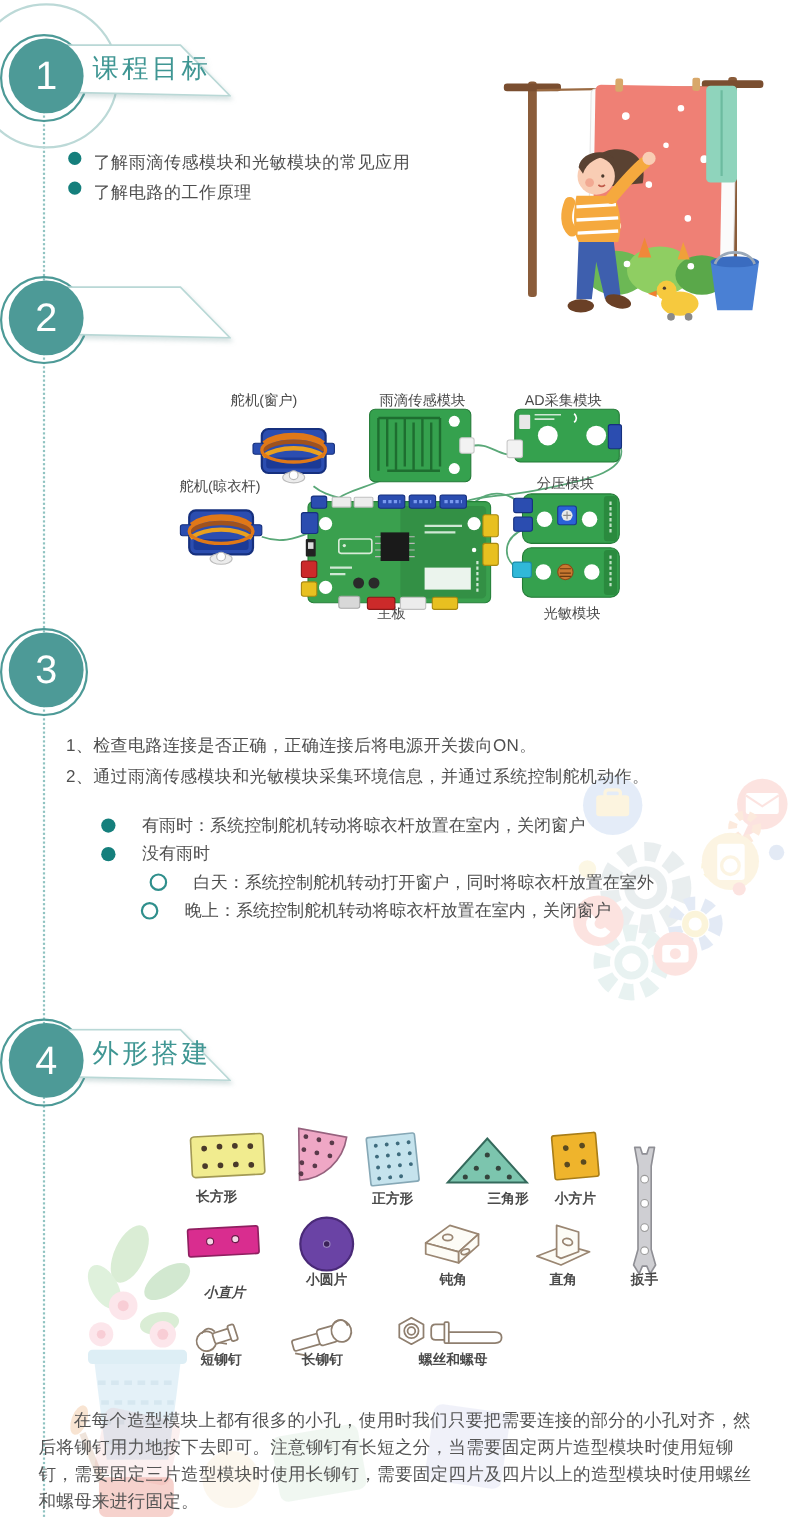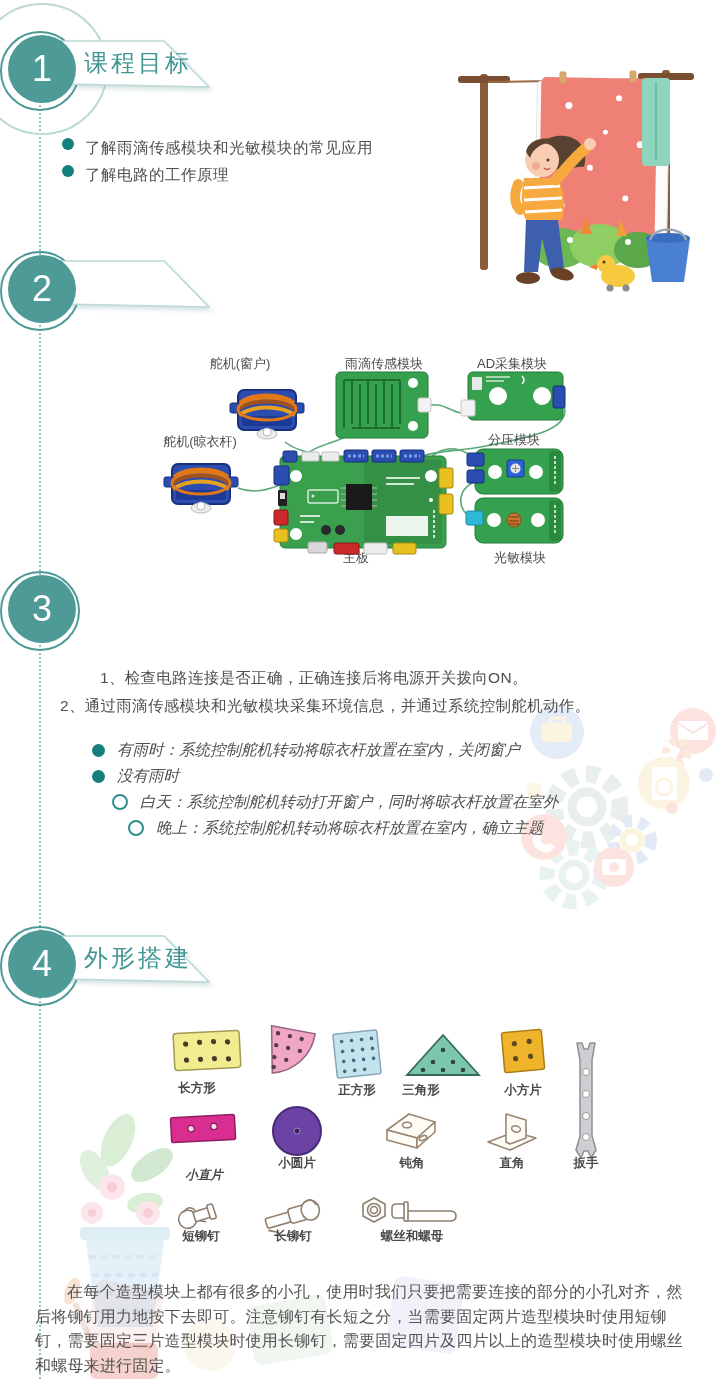--- a/index.html
+++ b/index.html
@@ -16,21 +16,21 @@
   .sec-title{position:absolute;left:24px;top:0;height:45px;line-height:45px;color:#3f9693;
              font-size:24px;letter-spacing:3px;font-weight:500;white-space:nowrap;}
   .sec-circle{position:absolute;left:8px;width:68px;height:68px;border-radius:50%;background:#4d9a97;
               color:#fff;display:flex;align-items:center;justify-content:center;font-size:36px;z-index:3;}
   
   .obj-row{position:absolute;left:62px;display:flex;align-items:flex-start;gap:11px;height:20px;}
   .obj-dot{width:12px;height:12px;border-radius:50%;background:#157f7c;flex:0 0 auto;}
   .obj-text{font-size:15.5px;color:#4f4f4f;letter-spacing:.5px;white-space:nowrap;}
   
   .step{position:absolute;left:60px;font-size:15.5px;color:#4f4f4f;letter-spacing:.3px;white-space:nowrap;}
-  .case-row{position:absolute;display:flex;align-items:center;gap:12px;height:20px;font-style:italic;}
+  .case-row{position:absolute;display:flex;align-items:center;gap:24px;height:20px;}
   .marker-filled{width:13px;height:13px;border-radius:50%;background:#157f7c;flex:0 0 auto;}
   .marker-open{width:12px;height:12px;border-radius:50%;background:#fff;border:2px solid #2f8f8c;flex:0 0 auto;}
   .case-text{font-size:15.5px;color:#4f4f4f;white-space:nowrap;}
   
   svg text.dlabel{font-family:"Liberation Sans",sans-serif;font-size:13px;fill:#4a4a4a;text-anchor:middle;}
   
   .part{position:absolute;transform:translateX(-50%);}
   .plabel{position:absolute;transform:translateX(-50%);font-size:12.5px;font-weight:700;color:#4a4a4a;white-space:nowrap;}
   
   .note{position:absolute;left:35px;top:1280px;width:662px;font-size:16px;line-height:24.5px;
@@ -327,38 +327,38 @@
         <circle cx="190" cy="180" r="5" fill="#2a2a2a"></circle>
       <path d="M284,160 v28" stroke="#cfe8d4" stroke-width="2" stroke-dasharray="3 2"></path>
     </g>
   </svg>
 
   <div class="ring" style="left:0px;top:571px;width:80px;height:80px;"></div>
   <div class="sec-circle" style="top:575px;">
       <span>3</span>
     </div>
 
-  <div class="step" style="top:668px;margin-left:40px;">1、检查电路连接是否正确，正确连接后将电源开关拨向ON。</div>
+  <div class="step" style="top:668px;">1、检查电路连接是否正确，正确连接后将电源开关拨向ON。</div>
   <div class="step" style="top:696px;">2、通过雨滴传感模块和光敏模块采集环境信息，并通过系统控制舵机动作。</div>
 
   <div class="case-row" style="left:92px;top:740px;">
     <span class="marker-filled"></span>
     <span class="case-text">有雨时：系统控制舵机转动将晾衣杆放置在室内，关闭窗户</span>
   </div>
   <div class="case-row" style="left:92px;top:766px;">
     <span class="marker-filled"></span>
     <span class="case-text">没有雨时</span>
   </div>
-  <div class="case-row" style="left:112px;top:792px;">
+  <div class="case-row" style="left:136px;top:792px;">
     <span class="marker-open"></span>
     <span class="case-text">白天：系统控制舵机转动打开窗户，同时将晾衣杆放置在室外</span>
   </div>
   <div class="case-row" style="left:128px;top:818px;">
     <span class="marker-open"></span>
-    <span class="case-text">晚上：系统控制舵机转动将晾衣杆放置在室内，确立主题</span>
+    <span class="case-text">晚上：系统控制舵机转动将晾衣杆放置在室内，关闭窗户</span>
   </div>
 
 
   <div class="ring" style="left:0px;top:926px;width:80px;height:80px;"></div>
   <div class="sec-banner" style="top:935px;">
     <svg width="150" height="50" viewBox="0 0 150 50">
         <polygon points="1,1 104,1 149,47 1,44" fill="#ffffff" stroke="#b9d8d6" stroke-width="1.5"></polygon>
       </svg>
     <div class="sec-title">外形搭建</div>
   </div>
@@ -429,21 +429,21 @@
     <polygon points="40,3 76,43 4,43" fill="#7cc5ae" stroke="#356a5c" stroke-width="1.8"></polygon>
     <g fill="#34453d">
         <circle cx="40" cy="18" r="2.3"></circle>
         <circle cx="30" cy="30" r="2.3"></circle>
         <circle cx="50" cy="30" r="2.3"></circle>
         <circle cx="20" cy="38" r="2.3"></circle>
         <circle cx="40" cy="38" r="2.3"></circle>
         <circle cx="60" cy="38" r="2.3"></circle>
       </g>
   </svg>
-  <div class="plabel" style="left:421px;top:1082px;">三角形</div>
+  <div class="plabel" style="left:462px;top:1082px;">三角形</div>
 
   <svg class="part" style="left:523px;top:1026px;" width="50" height="50" viewBox="0 0 50 50">
     <g transform="rotate(-5 25 25)">
       <rect x="5" y="5" width="40" height="40" rx="2" fill="#efb42c" stroke="#a87d18" stroke-width="1.5"></rect>
       <g fill="#5a4a20">
           <circle cx="17" cy="17" r="2.6"></circle>
           <circle cx="32" cy="16" r="2.6"></circle>
           <circle cx="17" cy="32" r="2.6"></circle>
           <circle cx="32" cy="31" r="2.6"></circle>
         </g>

